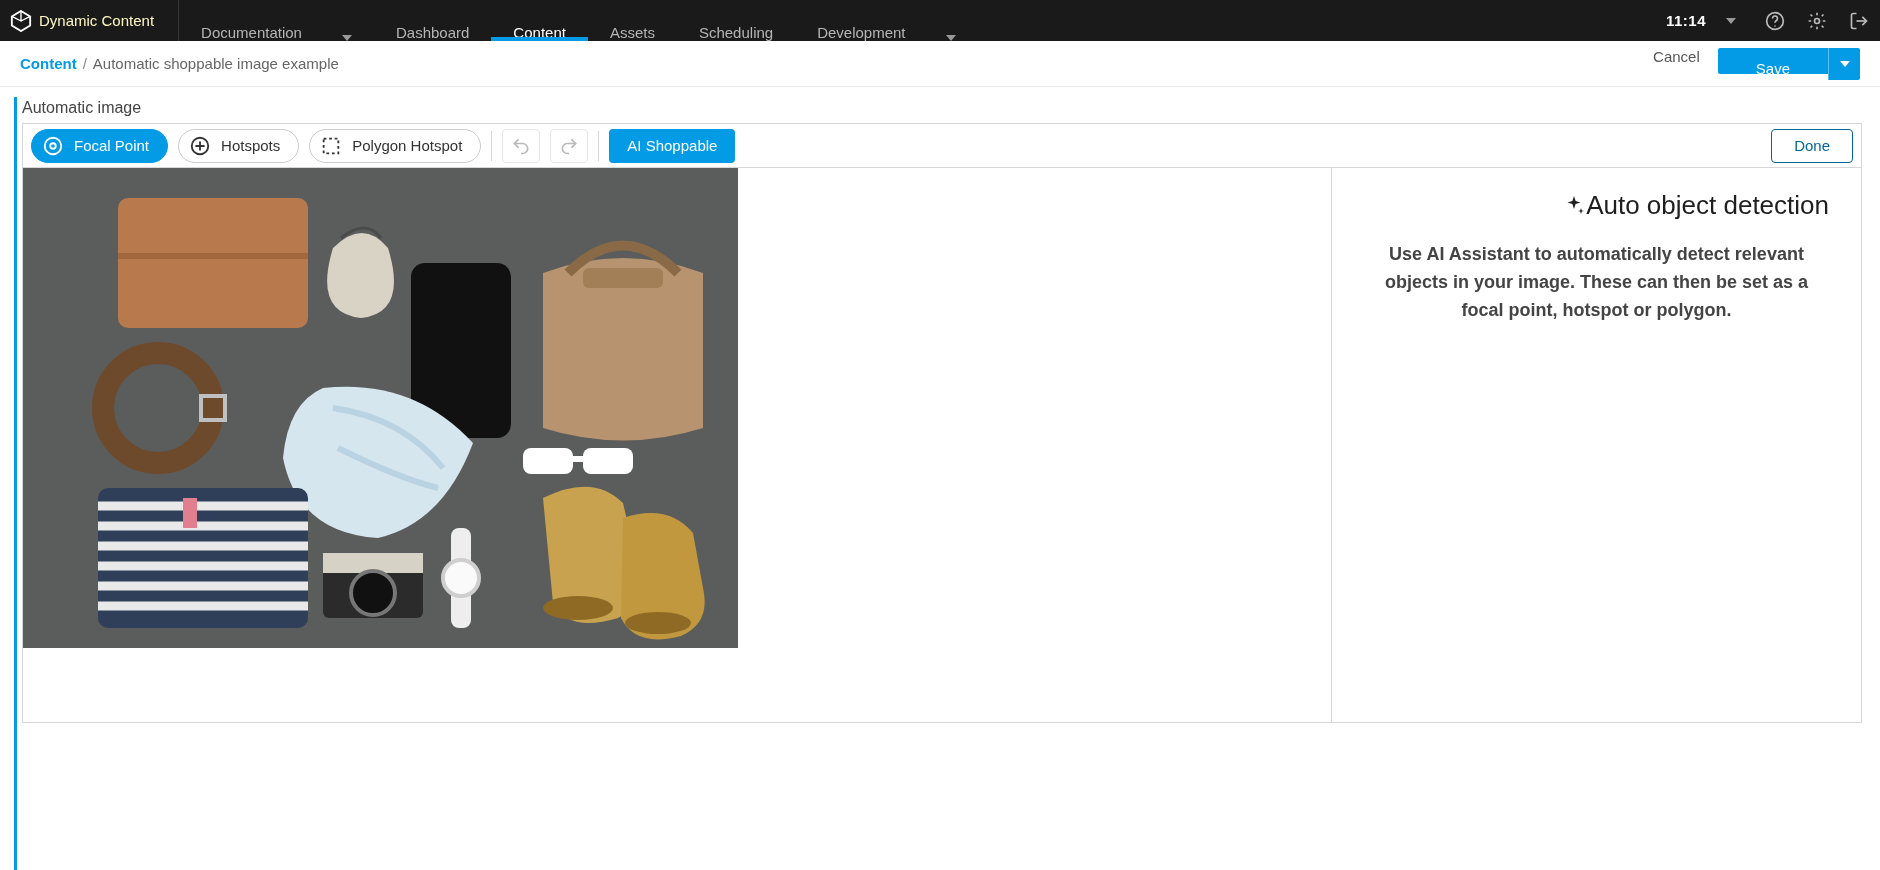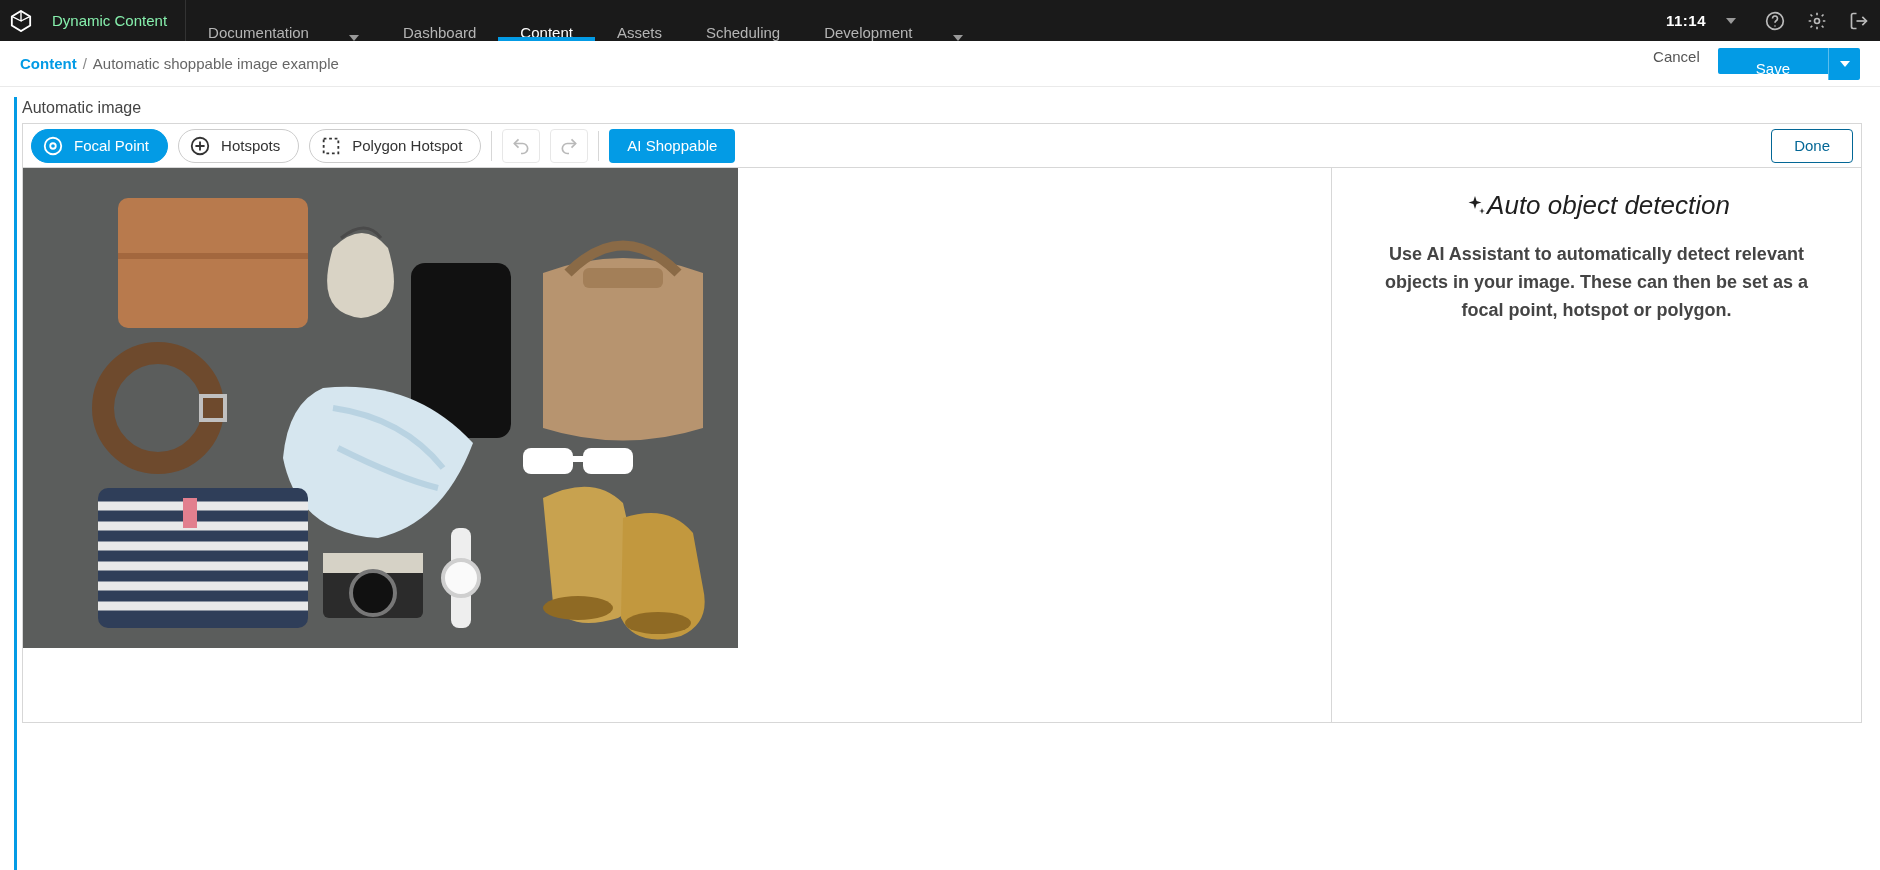--- a/index.html
+++ b/index.html
@@ -15,21 +15,21 @@
     --text-muted: #555;
     --tool-text: #333;
     --soft-grey: #e6e6e6;
     --divider: #d7d7d7;
   }
   *{box-sizing:border-box;margin:0;padding:0;font-family:-apple-system,BlinkMacSystemFont,'Segoe UI',Helvetica,Arial,sans-serif;}
   html,body{width:1880px;height:870px;overflow:hidden;background:var(--page-bg);}
 
   
   .topnav{height:41px;background:var(--topnav-bg);display:flex;align-items:stretch;color:var(--topnav-text);font-size:15px;}
-  .brand{display:flex;align-items:center;gap:20px;padding:0 18px 0 10px;border-right:1px solid #333;color:#86efac;}
+  .brand{display:flex;align-items:center;gap:7px;padding:0 24px 0 10px;border-right:1px solid #333;color:#fef9c3;}
   .brand svg{flex:0 0 auto;}
   .nav-item{display:flex;align-items:flex-end;padding:0 22px;cursor:pointer;position:relative;}
   .nav-item.dropdown .caret{margin-left:40px;}
   .nav-item.active{color:#fff;}
   .nav-item.active::after{content:"";position:absolute;left:0;right:0;bottom:0;height:4px;background:var(--accent-blue);}
   .nav-spacer{flex:1;}
   .time-box{display:flex;align-items:center;gap:20px;padding:0 18px;color:#fff;font-weight:600;font-size:15px;letter-spacing:.5px;}
   .icon-btn{display:flex;align-items:center;justify-content:center;width:42px;cursor:pointer;}
   .caret-svg{fill:#999;}
 
@@ -60,21 +60,21 @@
   .square-btn.disabled{opacity:.45;cursor:default;}
   .tool-sep{width:1px;height:30px;background:var(--divider);}
   .ai-assistant-btn{height:34px;border:none;border-radius:4px;background:var(--accent-blue);color:#fff;padding:0 18px;font-size:15px;cursor:pointer;}
   .done-btn{margin-left:auto;height:34px;border:1px solid var(--accent-dark-blue);color:var(--accent-dark-blue);background:#fff;border-radius:4px;padding:0 22px;font-size:15px;cursor:pointer;}
 
   
   .content{position:absolute;top:44px;left:0;right:0;bottom:0;display:flex;}
   .canvas{flex:0 0 715px;position:relative;overflow:hidden;}
   .canvas svg{display:block;}
   .ai-panel{width:530px;margin-left:auto;border-left:1px solid var(--divider);padding:20px 32px;text-align:center;}
-  .ai-title{display:flex;align-items:center;justify-content:center;font-size:26px;color:#1f1f1f;margin-top:2px;margin-bottom:20px;font-style:italic;}
+  .ai-title{display:flex;align-items:center;justify-content:flex-end;font-size:26px;color:#1f1f1f;margin-top:2px;margin-bottom:20px;}
   .ai-desc{font-size:18px;line-height:1.55;color:#444;margin-bottom:34px;padding:0 4px;font-weight:bold;}
   .detect-btn{display:block;width:84%;margin:0 auto;height:40px;border:1px solid var(--accent-dark-blue);color:var(--accent-dark-blue);background:#fff;border-radius:4px;font-size:17px;cursor:pointer;}
 
 </style>
 </head>
 <body>
 
 <div class="topnav">
   <div class="brand">
     <svg width="22" height="22" viewBox="0 0 24 24">

